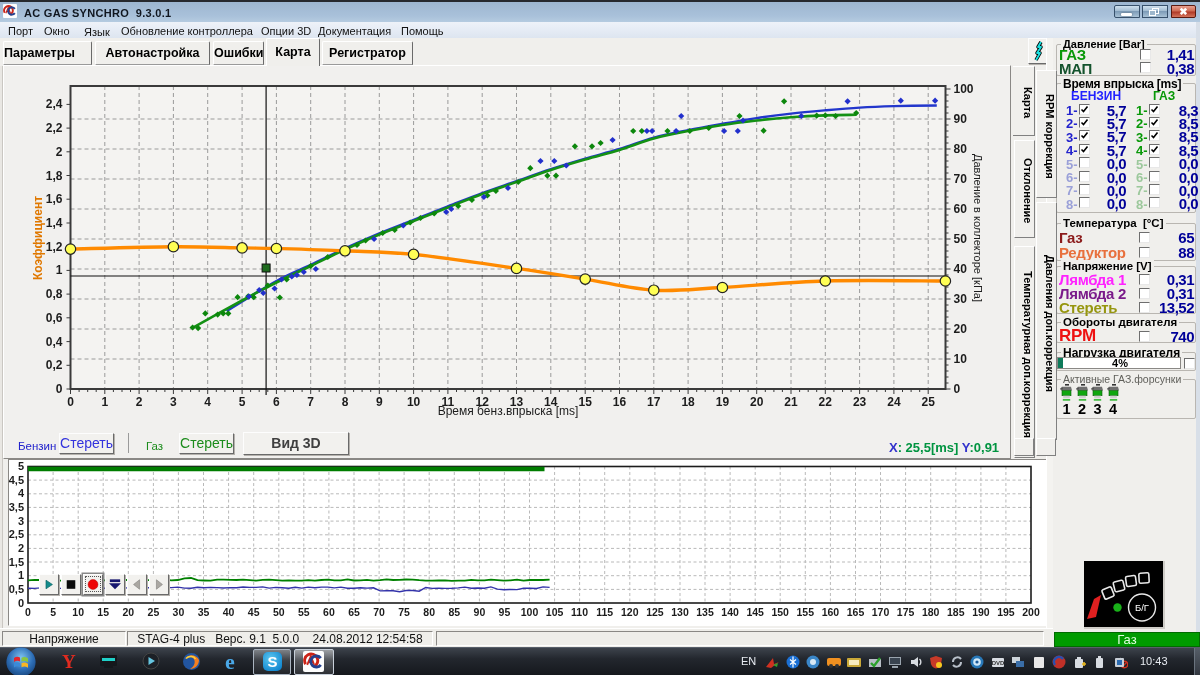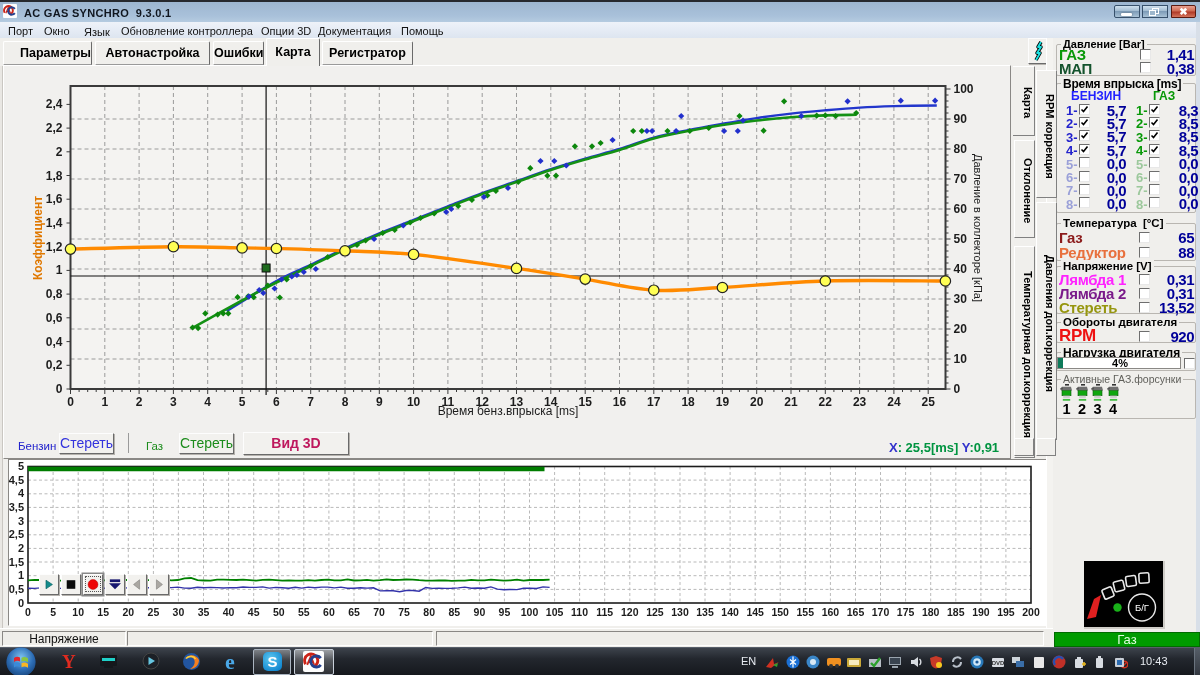--- a/index.html
+++ b/index.html
@@ -36,21 +36,21 @@
 <div class="abs" style="left:0;top:22px;width:1200px;height:16px;background:linear-gradient(#eef2f9,#dde5f0)">
     <div class="abs" style="left:8px;top:2.5px;font-size:11px;color:#111">Порт</div>
     <div class="abs" style="left:44px;top:2.5px;font-size:11px;color:#111">Окно</div>
     <div class="abs" style="left:84px;top:4px;font-size:11px;color:#111">Язык</div>
     <div class="abs" style="left:121px;top:2.5px;font-size:11px;color:#111">Обновление контроллера</div>
     <div class="abs" style="left:261px;top:2.5px;font-size:11px;color:#111">Опции 3D</div>
     <div class="abs" style="left:318px;top:2.5px;font-size:11px;color:#111">Документация</div>
     <div class="abs" style="left:401px;top:2.5px;font-size:11px;color:#111">Помощь</div>
   </div>
 <div class="abs" style="left:0;top:38px;width:1200px;height:28px;background:#f0efec">
-    <div class="abs" style="left:3px;top:3px;width:89px;height:24px;border-top:1px solid #fff;border-left:1px solid #fff;border-right:1px solid #6a6a6a;border-bottom:1px solid #9a9a9a;border-radius:2px 2px 0 0;background:#f0efec;text-align:right;font-size:12.5px;font-weight:bold;line-height:23px">Параметры</div>
+    <div class="abs" style="left:3px;top:3px;width:89px;height:24px;border-top:1px solid #fff;border-left:1px solid #fff;border-right:1px solid #6a6a6a;border-bottom:1px solid #9a9a9a;border-radius:2px 2px 0 0;background:#f0efec;text-align:left;font-size:12.5px;font-weight:bold;line-height:23px">Параметры</div>
     <div class="abs" style="left:95px;top:3px;width:115px;height:24px;border-top:1px solid #fff;border-left:1px solid #fff;border-right:1px solid #6a6a6a;border-bottom:1px solid #9a9a9a;border-radius:2px 2px 0 0;background:#f0efec;text-align:center;font-size:12.5px;font-weight:bold;line-height:23px">Автонастройка</div>
     <div class="abs" style="left:213px;top:3px;width:51px;height:24px;border-top:1px solid #fff;border-left:1px solid #fff;border-right:1px solid #6a6a6a;border-bottom:1px solid #9a9a9a;border-radius:2px 2px 0 0;background:#f0efec;text-align:center;font-size:12.5px;font-weight:bold;line-height:23px">Ошибки</div>
     <div class="abs" style="left:322px;top:3px;width:91px;height:24px;border-top:1px solid #fff;border-left:1px solid #fff;border-right:1px solid #6a6a6a;border-bottom:1px solid #9a9a9a;border-radius:2px 2px 0 0;background:#f0efec;text-align:center;font-size:12.5px;font-weight:bold;line-height:23px">Регистратор</div>
     <div class="abs" style="left:266px;top:0;width:54px;height:28px;border-top:1px solid #fff;border-left:1px solid #fff;border-right:1px solid #6a6a6a;border-radius:2px 2px 0 0;background:#f0efec;text-align:center;font-size:12.5px;font-weight:bold;line-height:26px;z-index:3">Карта</div>
     <div class="abs btn" style="left:1028px;top:0;width:25px;height:26px"><svg width="23" height="24" viewBox="0 0 23 24">
         <path d="M12 3 l-3 5 h3 l-4 6 h3 l-4 7" fill="none" stroke="#000" stroke-width="3.5" stroke-linejoin="round"></path>
         <path d="M12 3 l-3 5 h3 l-4 6 h3 l-4 7" fill="none" stroke="#19e0e0" stroke-width="1.8" stroke-linejoin="round"></path>
       </svg></div>
   </div>
 <div class="abs" style="left:3px;top:65px;width:1008px;height:394px;background:#f1f0ee;border:1px solid #fff;border-right-color:#8a8885;border-bottom-color:#8a8885"></div>
@@ -429,21 +429,21 @@
 <div class="vtab" style="left:1014px;top:246px;width:21px;height:212px">
     <span class="vtx">Температурная доп.коррекция</span>
   </div>
 <div class="abs" style="left:1014px;top:438px;width:20px;height:18px;background:#f0efec;border:1px solid #fff;border-right-color:#808080;border-bottom-color:#808080;z-index:2"></div>
 <div class="abs" style="left:1036px;top:438px;width:20px;height:18px;background:#f0efec;border:1px solid #fff;border-right-color:#808080;border-bottom-color:#808080;z-index:2"></div>
 <div class="abs" style="left:18px;top:440px;font-size:11.5px;color:#2222cc">Бензин</div>
 <div class="abs btn" style="left:59px;top:433px;width:55px;height:21px;font-size:14px;color:#3333dd;line-height:19px">Стереть</div>
 <div class="abs" style="left:128px;top:433px;width:1px;height:20px;background:#9a9a9a"></div>
 <div class="abs" style="left:146px;top:440px;font-size:11.5px;color:#1c8c1c">Газ</div>
 <div class="abs btn" style="left:179px;top:433px;width:55px;height:21px;font-size:14px;color:#1c8c1c;line-height:19px">Стереть</div>
-<div class="abs btn" style="left:243px;top:432px;width:106px;height:23px;font-size:14px;color:#be185d;font-weight:bold;line-height:21px">Вид 3D</div>
+<div class="abs btn" style="left:243px;top:432px;width:106px;height:23px;font-size:14px;color:#404040;font-weight:bold;line-height:21px">Вид 3D</div>
 <div class="abs" style="left:889px;top:440px;font-size:13px;font-weight:bold;color:#3333cc">X<span style="color:#009440">: 25,5[ms]</span> Y<span style="color:#009440">:0,91</span></div>
 <div class="abs" style="left:8px;top:459px;width:1040px;height:167px;background:#fff;border:1px solid #8a8885;border-right-color:#fff;border-bottom-color:#fff"></div>
 <svg class="abs" style="left:0;top:459px" width="1048" height="167" viewBox="0 0 1048 167">
     <g stroke="#b9b9b9" stroke-width="1" stroke-dasharray="3 2.5">
       <line x1="53.1" y1="7.5" x2="53.1" y2="144.0"></line>
       <line x1="78.2" y1="7.5" x2="78.2" y2="144.0"></line>
       <line x1="103.2" y1="7.5" x2="103.2" y2="144.0"></line>
       <line x1="128.3" y1="7.5" x2="128.3" y2="144.0"></line>
       <line x1="153.4" y1="7.5" x2="153.4" y2="144.0"></line>
       <line x1="178.4" y1="7.5" x2="178.4" y2="144.0"></line>
@@ -564,20 +564,21 @@
       <path d="M13.5 5 L6.5 10.5 L13.5 16 Z" fill="#aaa7a2" stroke="#8a8885" stroke-width="0.8"></path>
     </svg></div>
 <div class="abs btn" style="left:149px;top:574px;width:20px;height:21px;"><svg width="18" height="19" viewBox="0 0 21 21">
       <path d="M7.5 5 L14.5 10.5 L7.5 16 Z" fill="#aaa7a2" stroke="#8a8885" stroke-width="0.8"></path>
     </svg></div>
 <div class="abs" style="left:0;top:628px;width:1053px;height:19px;background:#efeeea;border-top:1px solid #fff">
     <div class="abs sunk" style="left:2px;top:2px;width:124px;height:15px"></div>
     <div class="abs sunk" style="left:127px;top:2px;width:306px;height:15px"></div>
     <div class="abs sunk" style="left:436px;top:2px;width:608px;height:15px"></div>
     <div class="abs" style="left:2px;top:3px;width:124px;text-align:center;font-size:12px;color:#111">Напряжение</div>
+    <div class="abs" style="left:127px;top:3px;width:306px;text-align:center;font-size:12px;color:#111">STAG-4 plus&nbsp;&nbsp; Верс. 9.1&nbsp; 5.0.0&nbsp;&nbsp;&nbsp; 24.08.2012 12:54:58</div>
   </div>
 <div class="abs" style="left:1046px;top:38px;width:7px;height:590px;background:#f4f3f0;border-left:1px solid #fff"></div>
 <div class="abs" style="left:1053px;top:38px;width:145px;height:594px;background:#f0efec"></div>
 <div class="abs" style="left:1196px;top:22px;width:4px;height:625px;background:#d8dfe8"></div>
 <div class="gb" style="left:1056px;top:44px;width:140px;height:32px">
     <div class="gbt" style="color:#000;font-size:11px">Давление [Bar]</div>
   </div>
 <div class="rl" style="left:1059px;top:46px;color:#089808;font-size:15px">ГАЗ</div>
 <div class="cb" style="left:1140px;top:49px"></div>
 <div class="val" style="left:1144px;top:46px;width:50px;font-size:15px">1,41</div>
@@ -688,21 +689,21 @@
 <div class="cb" style="left:1139px;top:288px"></div>
 <div class="val" style="left:1144px;top:285px;width:50px;font-size:15px">0,31</div>
 <div class="rl" style="left:1059px;top:299px;color:#96960f;font-size:15px">Стереть</div>
 <div class="cb" style="left:1139px;top:302px"></div>
 <div class="val" style="left:1134px;top:299px;width:60px;font-size:15px">13,52</div>
 <div class="gb" style="left:1056px;top:322px;width:140px;height:21px">
     <div class="gbt" style="color:#000;font-size:11.5px">Обороты двигателя</div>
   </div>
 <div class="rl" style="left:1059px;top:326px;color:#ee1111;font-size:17px">RPM</div>
 <div class="cb" style="left:1139px;top:331px"></div>
-<div class="val" style="left:1144px;top:328px;width:50px;font-size:15px">920</div>
+<div class="val" style="left:1144px;top:328px;width:50px;font-size:15px">740</div>
 <div class="gb" style="left:1056px;top:352px;width:140px;height:19px">
     <div class="gbt" style="color:#000;font-size:12px">Нагрузка двигателя</div>
   </div>
 <div class="abs" style="left:1057px;top:357px;width:124px;height:12px;background:#fff;border:1px solid #8a8885">
     <div class="abs" style="left:0;top:0;width:5px;height:10px;background:#0d7a5a"></div>
     <div class="abs b" style="left:0;top:-1px;width:124px;text-align:center;font-size:11px;color:#000">4%</div>
   </div>
 <div class="cb" style="left:1184px;top:358px"></div>
 <div class="gb" style="left:1056px;top:379px;width:140px;height:40px">
     <div class="gbt" style="color:#5f5f5a;font-size:10.5px;font-weight:normal">Активные ГАЗ.форсунки</div>

